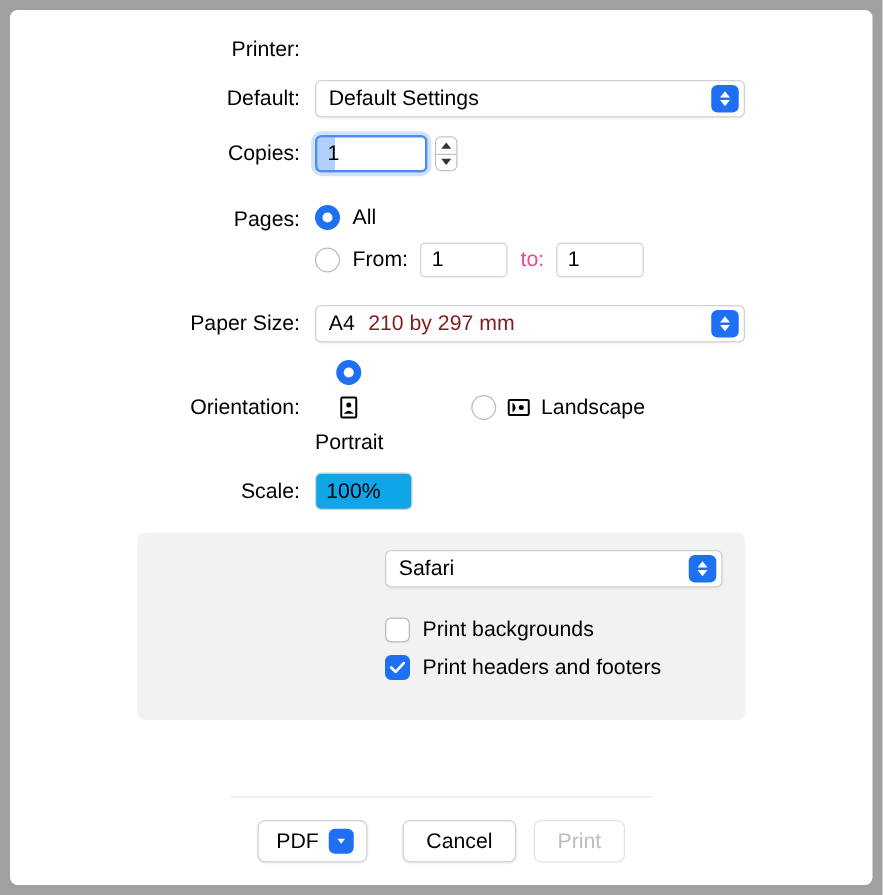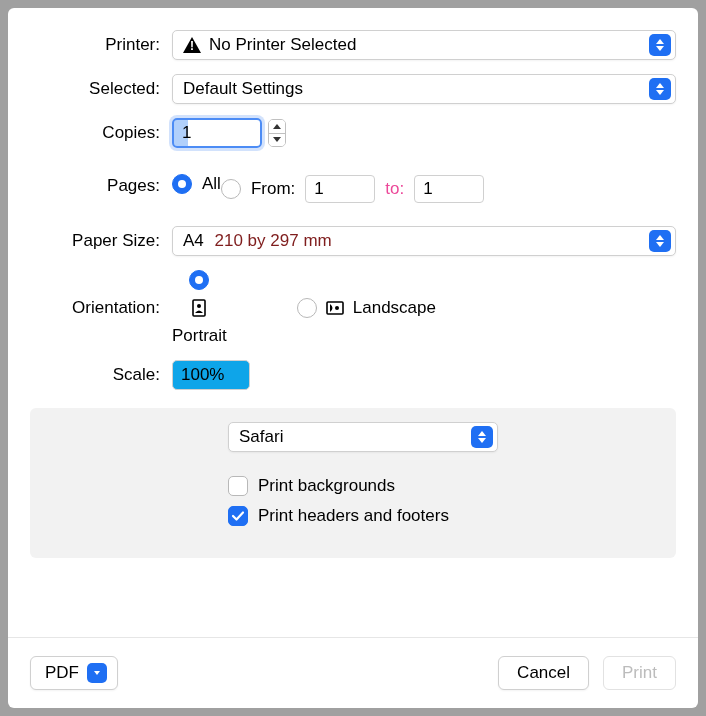--- a/index.html
+++ b/index.html
@@ -13,20 +13,21 @@
       padding: 8px;
     }
     .window {
       background: #fff;
       width: 100%;
       height: 100%;
       border-radius: 6px;
       display: flex;
       flex-direction: column;
       position: relative;
+      align-items: center;
     }
     .content {
       flex: 1;
       padding: 22px 22px 0 22px;
     }
     .row {
       display: flex;
       align-items: center;
       margin-bottom: 14px;
       gap: 12px;
@@ -248,42 +249,34 @@
       display: flex; flex-direction: column;
       align-items: center; justify-content: center;
       gap: 1px;
     }
     .small-updown .chev {
       width: 0; height: 0;
       border-left: 3.5px solid transparent;
       border-right: 3.5px solid transparent;
     }
     .small-updown .down { border-top: 4px solid #fff; }
-    .pages-block { display: flex; flex-direction: row; }
+    .pages-block { display: flex; flex-direction: column; }
   </style>
 </head>
 <body>
 
 <div class="window">
   <div class="content">
 
     <div class="row">
       <div class="label">Printer:</div>
-      <div class="popup wide">
-        <span class="warn-icon"></span>
-        <span class="popup-text">No Printer Selected</span>
-        <span class="updown-btn">
-          <span class="chev up"></span>
-            <span class="chev down"></span>
-        </span>
-      </div>
-    </div>
-
-    <div class="row">
-      <div class="label">Selected:</div>
+    </div>
+
+    <div class="row">
+      <div class="label">Default:</div>
       <div class="popup wide">
         <span class="popup-text">Default Settings</span>
         <span class="updown-btn">
           <span class="chev up"></span>
             <span class="chev down"></span>
         </span>
       </div>
     </div>
 
     <div class="row">

